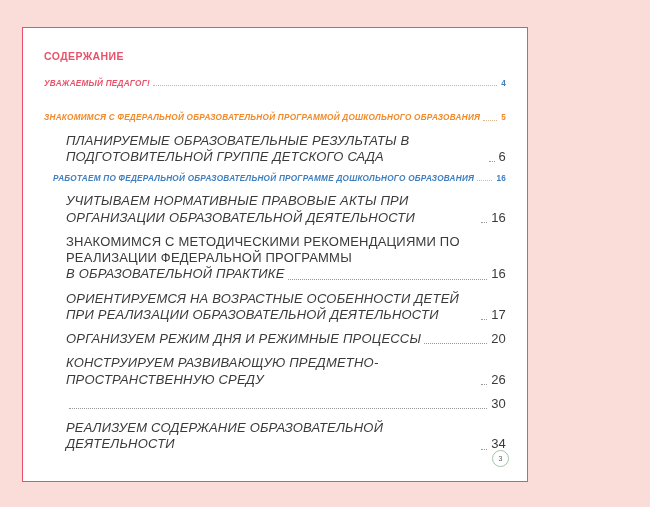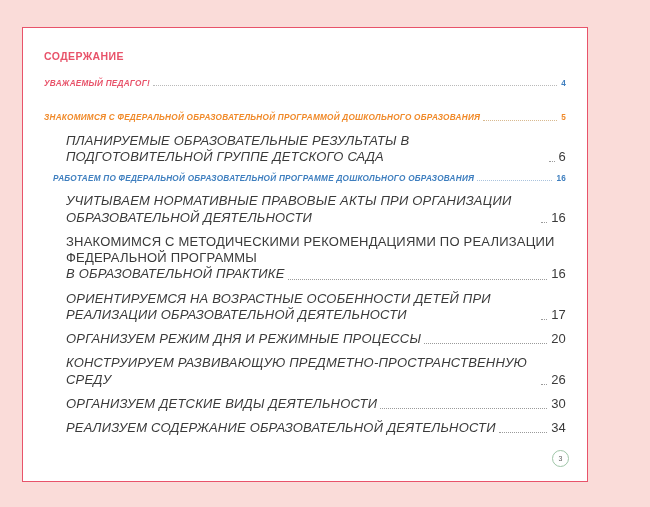--- a/index.html
+++ b/index.html
@@ -10,21 +10,21 @@
     width: 650px;
     height: 507px;
     background: #fadcd9;
     font-family: "Liberation Sans", sans-serif;
     overflow: hidden;
   }
   .page {
     position: absolute;
     left: 22px;
     top: 27px;
-    width: 566px;
+    width: 506px;
     height: 455px;
     background: #ffffff;
     border: 1px solid #e8536a;
     box-sizing: border-box;
   }
   .inner {
     position: absolute;
     left: 21px;
     top: 22px;
     right: 21px;
@@ -180,21 +180,20 @@
           <span class="label">ОРГАНИЗУЕМ РЕЖИМ ДНЯ И РЕЖИМНЫЕ ПРОЦЕССЫ</span>
           <span class="dots"></span>
           <span class="page-num">20</span>
         </div>
         <div class="entry lvl2">
           <span class="label">КОНСТРУИРУЕМ РАЗВИВАЮЩУЮ ПРЕДМЕТНО-ПРОСТРАНСТВЕННУЮ СРЕДУ</span>
           <span class="dots"></span>
           <span class="page-num">26</span>
         </div>
         <div class="entry lvl2">
-          <span class="label">ОРГАНИЗУЕМ ДЕТСКИЕ ВИДЫ ДЕЯТЕЛЬНОСТИ</span>
           <span class="dots"></span>
           <span class="page-num">30</span>
         </div>
         <div class="entry lvl2">
           <span class="label">РЕАЛИЗУЕМ СОДЕРЖАНИЕ ОБРАЗОВАТЕЛЬНОЙ ДЕЯТЕЛЬНОСТИ</span>
           <span class="dots"></span>
           <span class="page-num">34</span>
         </div>
       </div>
   </div>

